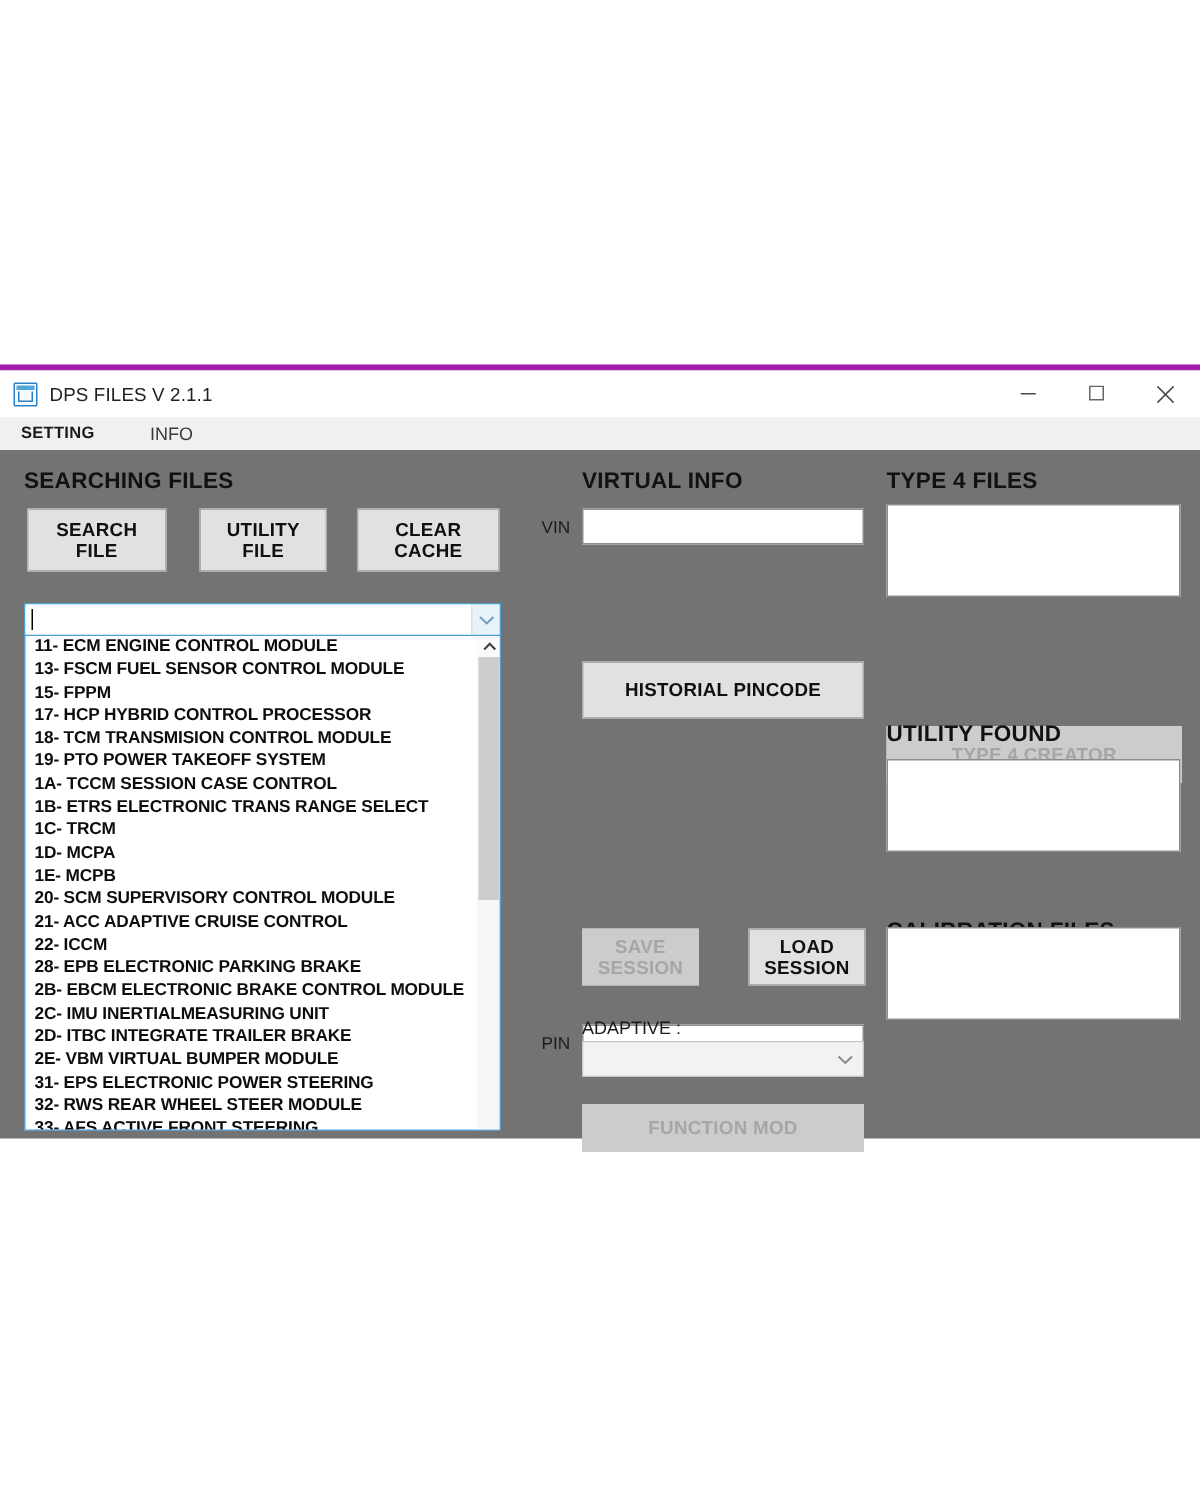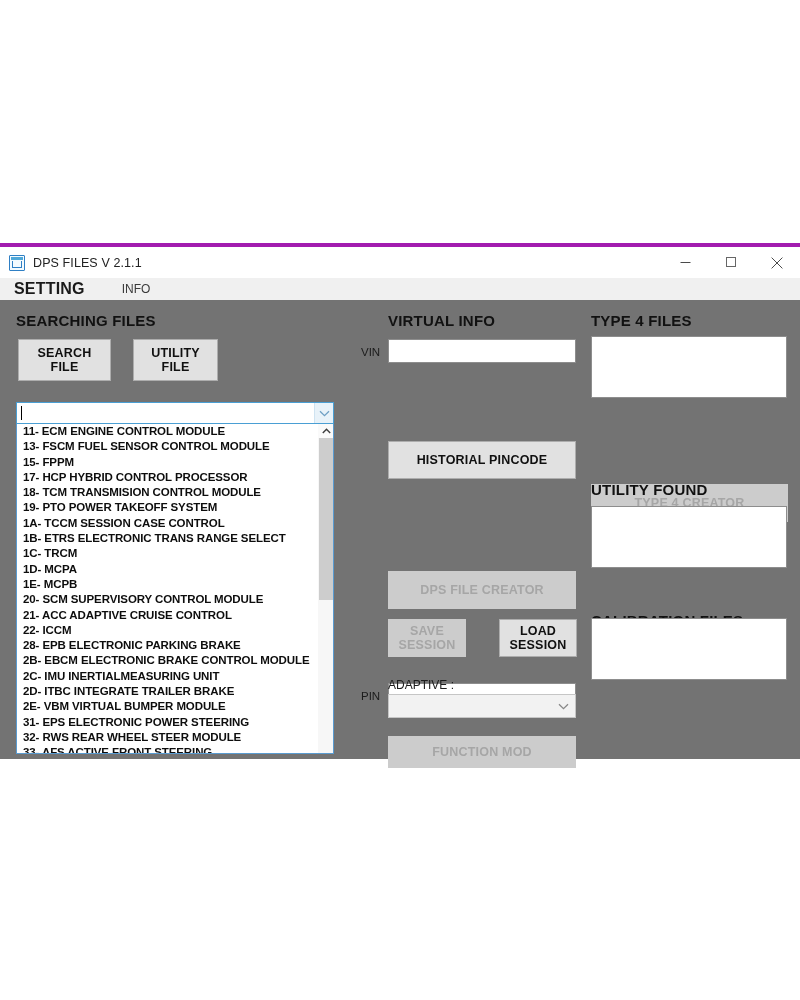--- a/index.html
+++ b/index.html
@@ -104,21 +104,21 @@
   }
   .menu-item {
     font-size: 11px;
     color: #1a1a1a;
     margin-right: 22px;
     white-space: nowrap;
     cursor: default;
   }
   .menu-item.strong {
     font-weight: bold;
-    font-size: 16px;
+    font-size: 11px;
     letter-spacing: 0.2px;
   }
   .menu-item.light {
     font-weight: normal;
     font-size: 12px;
     color: #3a3a3a;
     margin-left: 15px;
   }
 
   
@@ -371,20 +371,26 @@
       </span>
     </button>
 
     <button class="btn" style="left:133px; top:39px; width:85px; height:42px;">
       <span>
         <span class="lbl">UTILITY</span>
         <span class="lbl">FILE</span>
       </span>
     </button>
 
+    <button class="btn" style="left:238px; top:39px; width:95px; height:42px;">
+      <span>
+        <span class="lbl">CLEAR</span>
+        <span class="lbl">CACHE</span>
+      </span>
+    </button>
 
     <div id="combo-wrap" style="top:102px;">
       <div id="combo-caret"></div>
       <input id="combo-input" type="text" value="" placeholder="" style="">
       <div id="combo-arrow">
         <svg width="11" height="7" viewBox="0 0 11 7">
           <polyline points="1,1.3 5.5,5.6 10,1.3" fill="none" stroke="#6d9fc4" stroke-width="1.3"></polyline>
         </svg>
       </div>
     </div>
@@ -430,23 +436,20 @@
     <div class="fieldlabel" style="left:361px; top:46px;">VIN</div>
     <input class="txtbox" style="left: 388px; top: 39px; width: 188px; height: 24px;" type="text" value="">
 
     <div class="fieldlabel" style="left:361px; top:390px;">PIN</div>
     <input class="txtbox" style="left: 388px; top: 383px; width: 188px; height: 24px;" type="text" value="">
 
     <button class="btn" style="left:388px; top:141px; width:188px; height:38px;">
       <span>HISTORIAL PINCODE</span>
     </button>
 
-    <button class="btn disabled" style="left:388px; top:271px; width:188px; height:38px;">
-      <span>DPS FILE CREATOR</span>
-    </button>
 
     <button class="btn disabled" style="left:388px; top:319px; width:78px; height:38px;">
       <span>
         <span class="lbl">SAVE</span>
         <span class="lbl">SESSION</span>
       </span>
     </button>
 
     <button class="btn" style="left:499px; top:319px; width:78px; height:38px;">
       <span>

